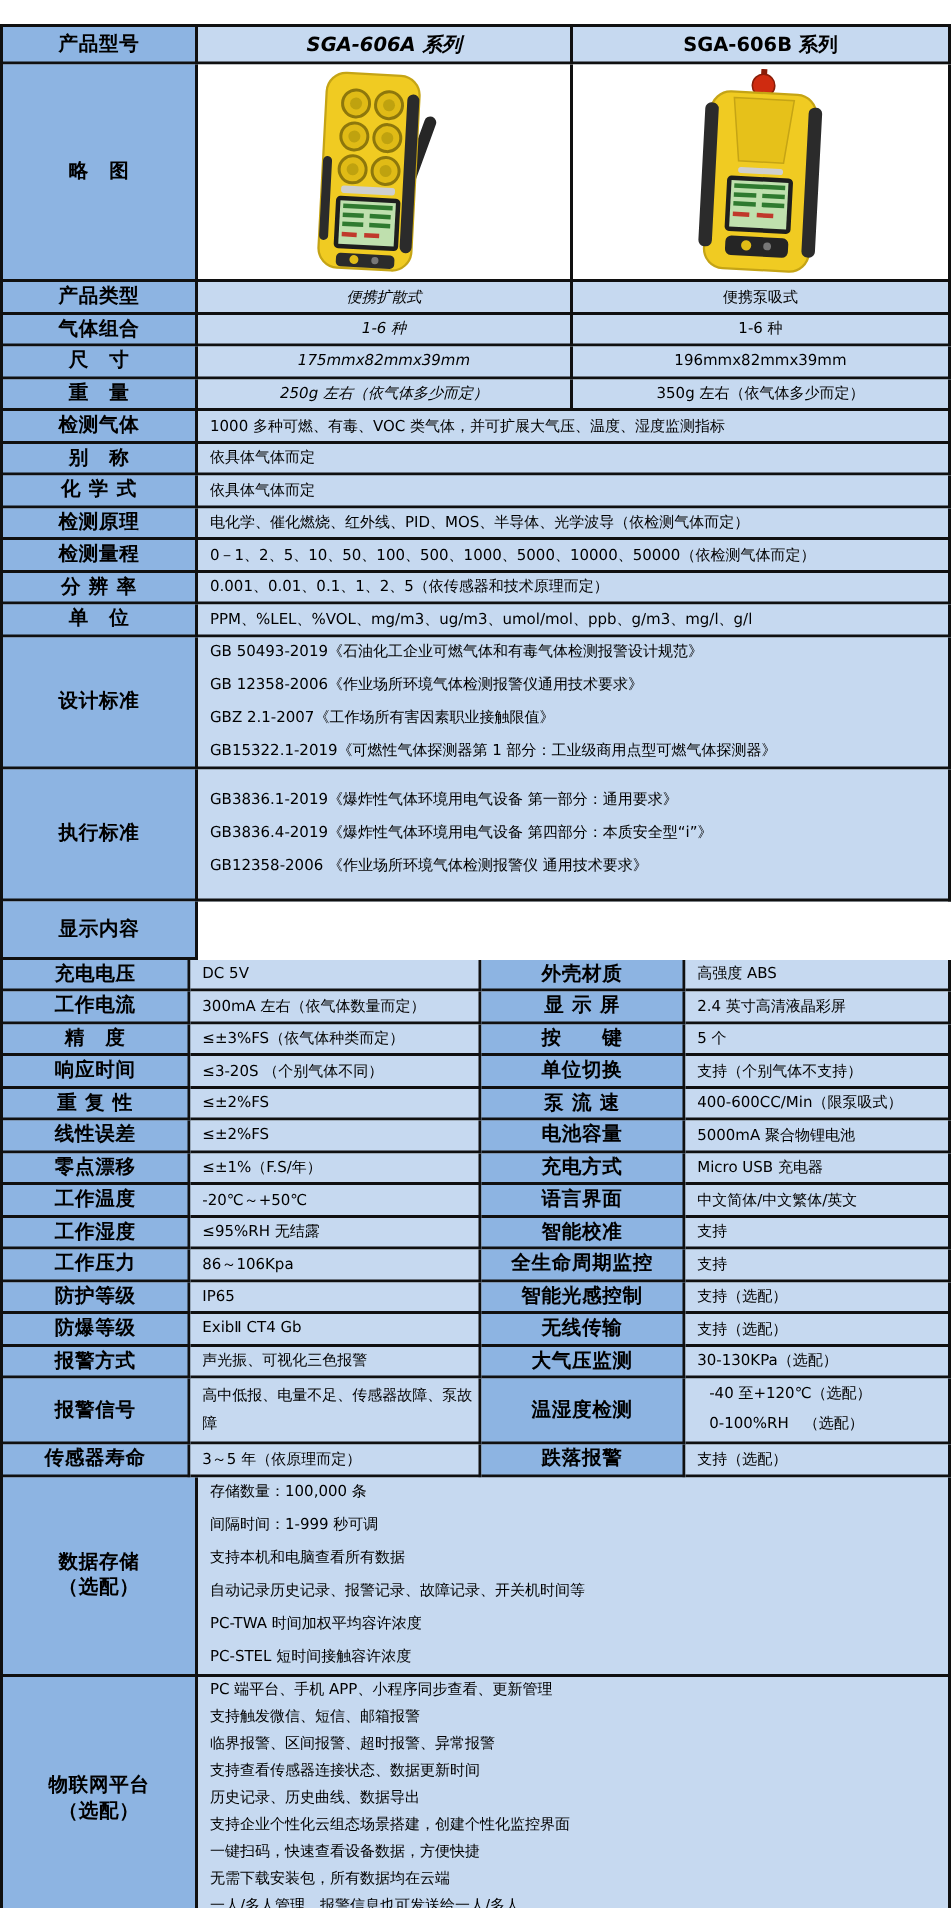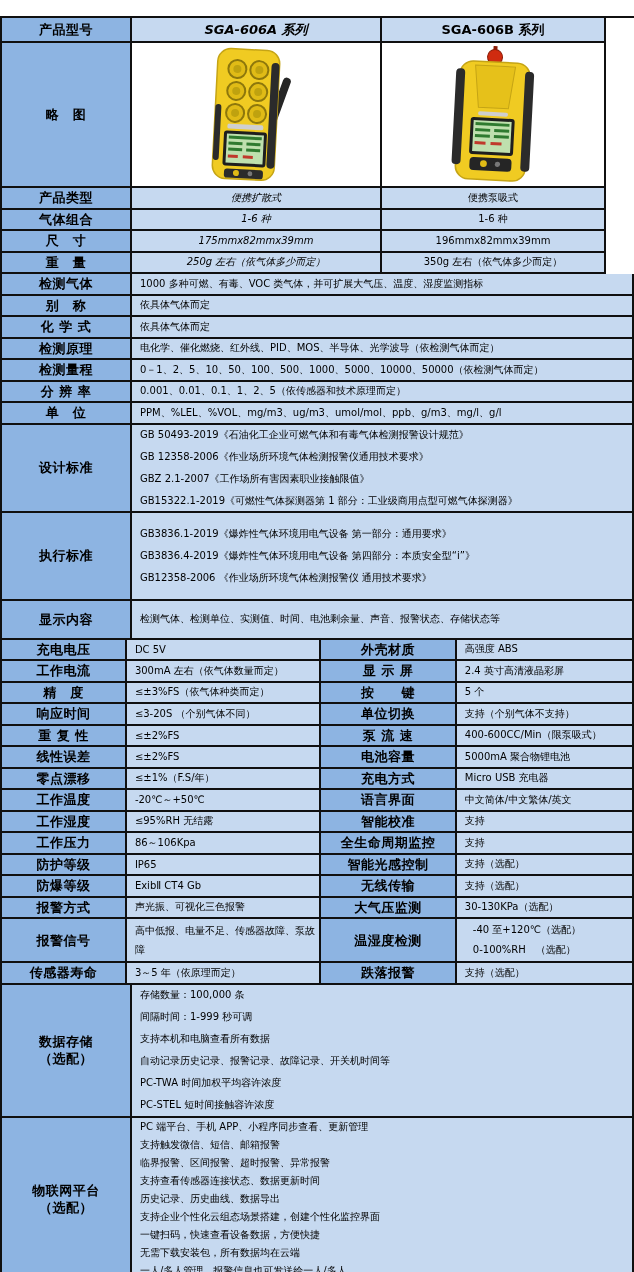--- a/index.html
+++ b/index.html
@@ -10,21 +10,21 @@
   .lbl{background:#8db4e2;font-weight:bold;font-size:13px;justify-content:center;text-align:center;letter-spacing:0.5px;flex-direction:column;line-height:17px;}
   .val{background:#c6d9f0;font-size:10px;}
   .center{justify-content:center;text-align:center;}
   .left{justify-content:flex-start;padding-left:8px;padding-right:4px;text-align:left;}
   .bold{font-weight:bold;font-size:13px;}
   .white{background:#ffffff;justify-content:center;}
   .col{flex-direction:column;align-items:flex-start;justify-content:center;}
   
   .w-lbl{width:130px;}
   .w-a{width:250px;font-style:italic;}
-  .w-b{width:224px;}
+  .w-b{width:252px;}
   .w-v1{width:202px;}
   .w-l2{width:141px;}
   .w-v2{width:184px;}
   .w-merged{width:502px;}
   
   .h25{height:25px;}
   .h235{height:23.5px;}
   .h145{height:145px;}
   .h21{height:21.5px;}
   .h22{height:39px;}
@@ -193,21 +193,20 @@
     <div class="c lbl w-lbl h88">执行标准</div>
     <div class="c val w-merged h88 left col lines22">
       <div>GB3836.1-2019《爆炸性气体环境用电气设备 第一部分：通用要求》</div>
       <div>GB3836.4-2019《爆炸性气体环境用电气设备 第四部分：本质安全型“i”》</div>
       <div>GB12358-2006 《作业场所环境气体检测报警仪 通用技术要求》</div>
     </div>
   </div>
 
   <div class="r h22">
     <div class="c lbl w-lbl h22">显示内容</div>
-    <div class="c val w-merged h22 left">检测气体、检测单位、实测值、时间、电池剩余量、声音、报警状态、存储状态等</div>
   </div>
 
   <div class="r h21">
     <div class="c lbl w-lbl h21">充电电压</div>
     <div class="c val w-v1 h21 left">DC 5V</div>
     <div class="c lbl w-l2 h21">外壳材质</div>
     <div class="c val w-v2 h21 left">高强度 ABS</div>
   </div>
   <div class="r h21">
     <div class="c lbl w-lbl h21">工作电流</div>

